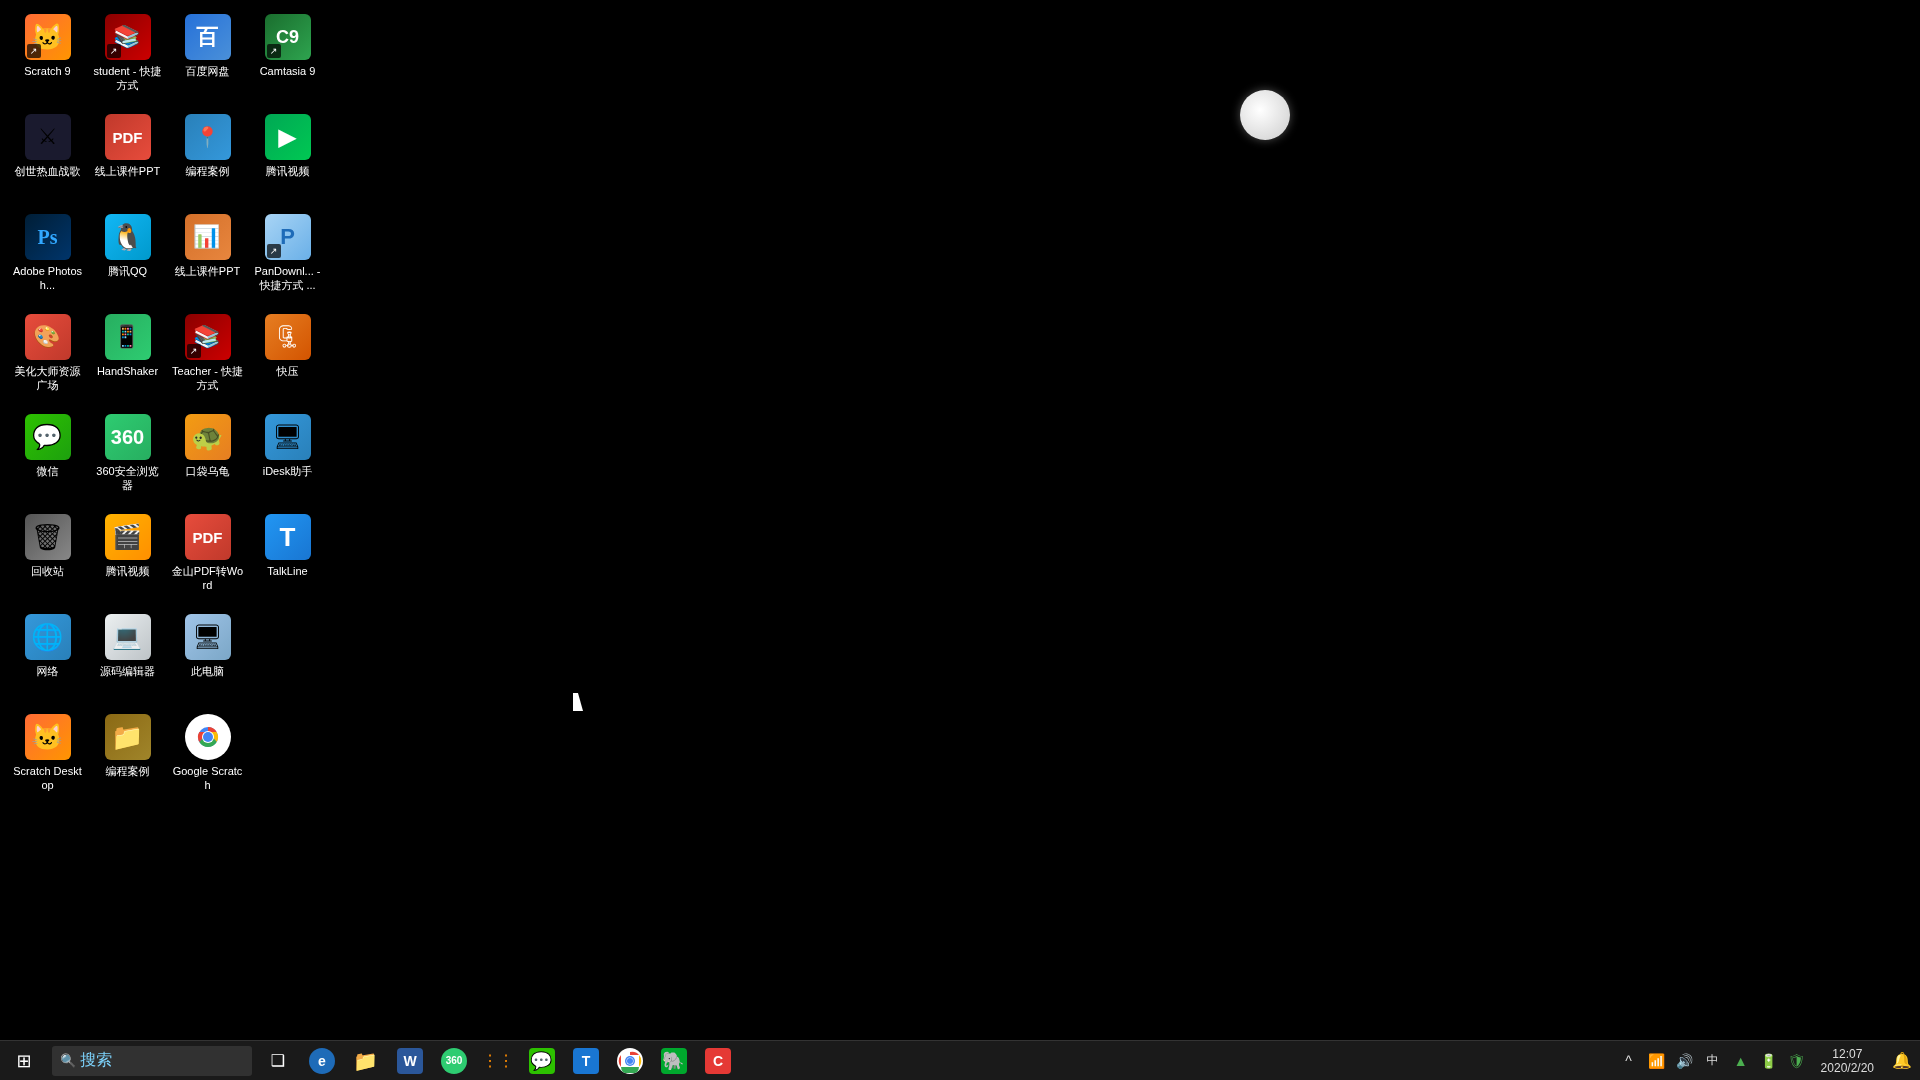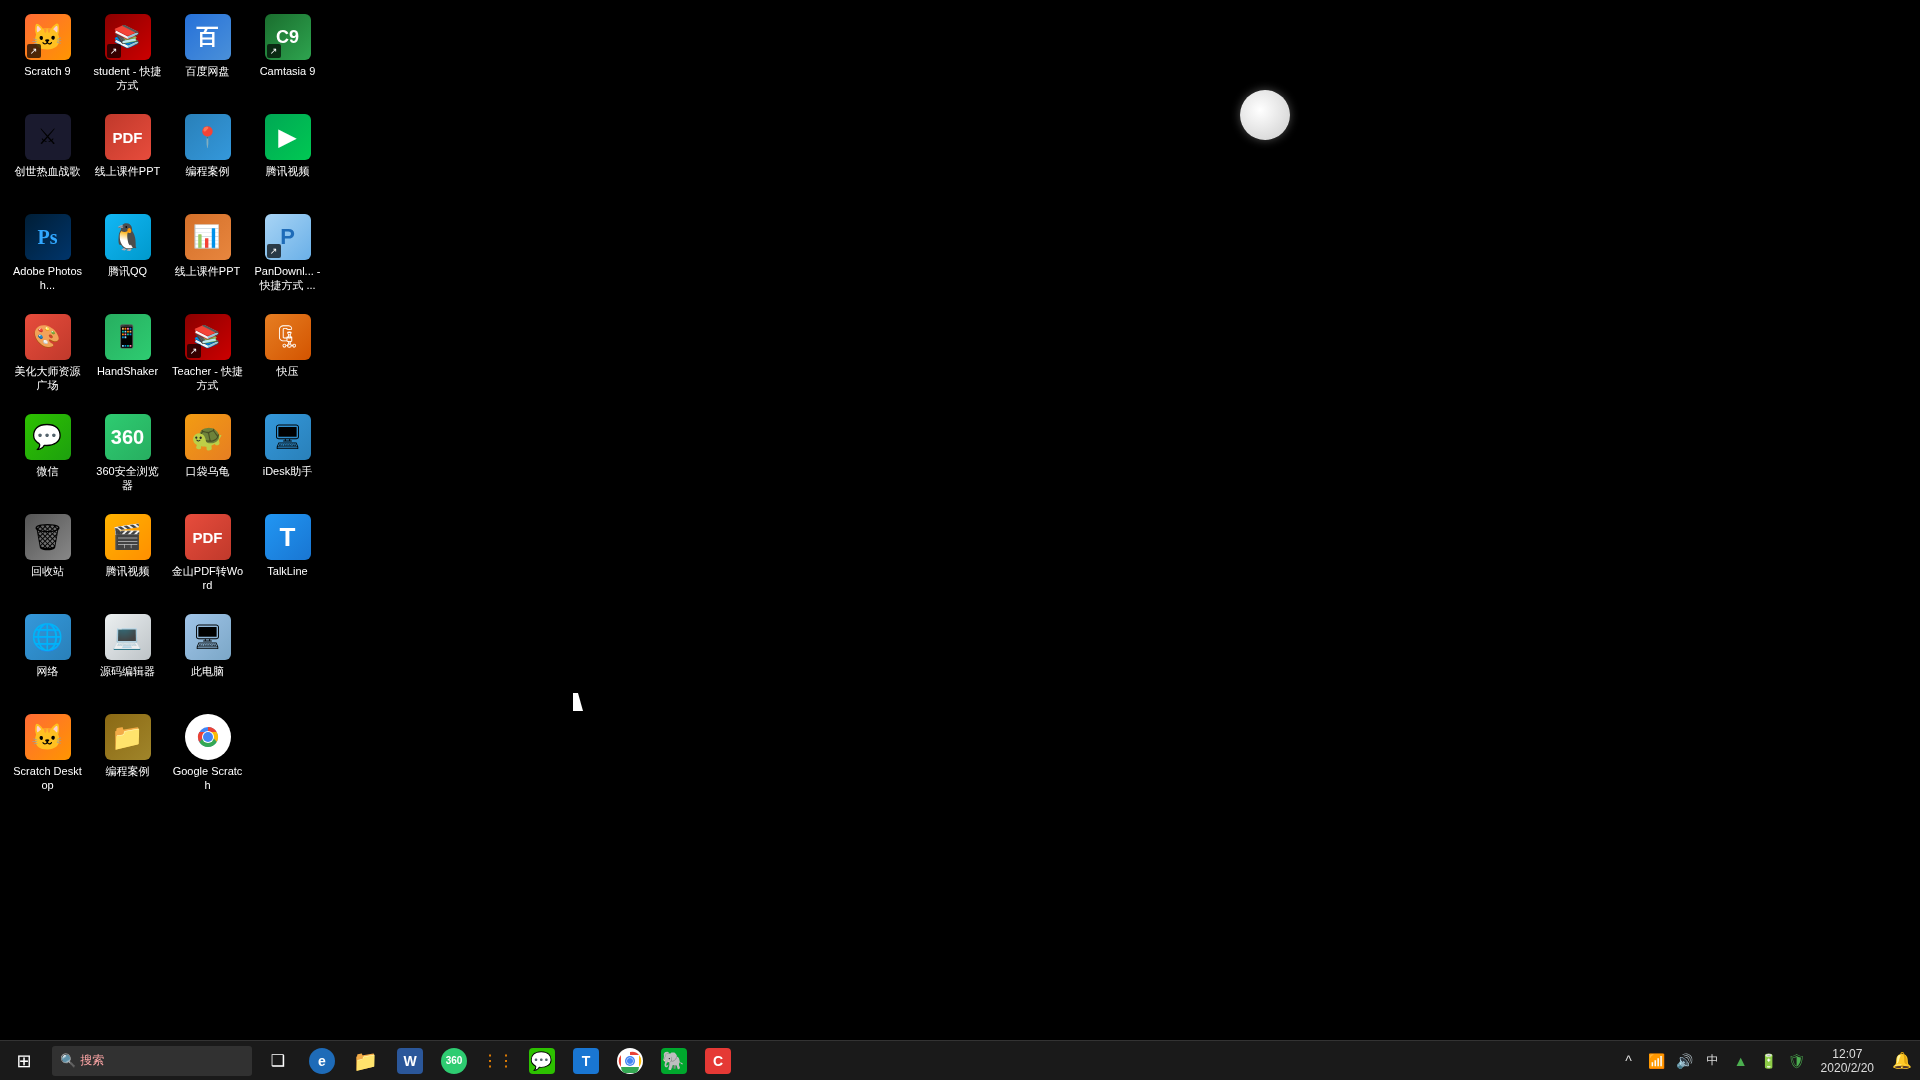--- a/index.html
+++ b/index.html
@@ -479,21 +479,21 @@
 </div>
 
 <div id="taskbar">
 
   <div class="taskbar-start">
     <span style="font-size:18px">⊞</span>
   </div>
 
   <div class="taskbar-search">
     <span style="margin-right:4px;font-size:13px">🔍</span>
-    <span style="font-size:12px;color:#fca5a5">搜索</span>
+    <span style="font-size:16px;color:#7dd3fc">搜索</span>
   </div>
 
   <div class="taskbar-icons">
     <div class="taskbar-icon">
       <div class="ti-img">
         <span style="color:#fff;font-size:16px">❑</span>
       </div>
     </div>
     <div class="taskbar-icon">
       <div class="ti-img" style="background:#1e6bb8;border-radius:50%;width:26px;height:26px;display:flex;align-items:center;justify-content:center;">

